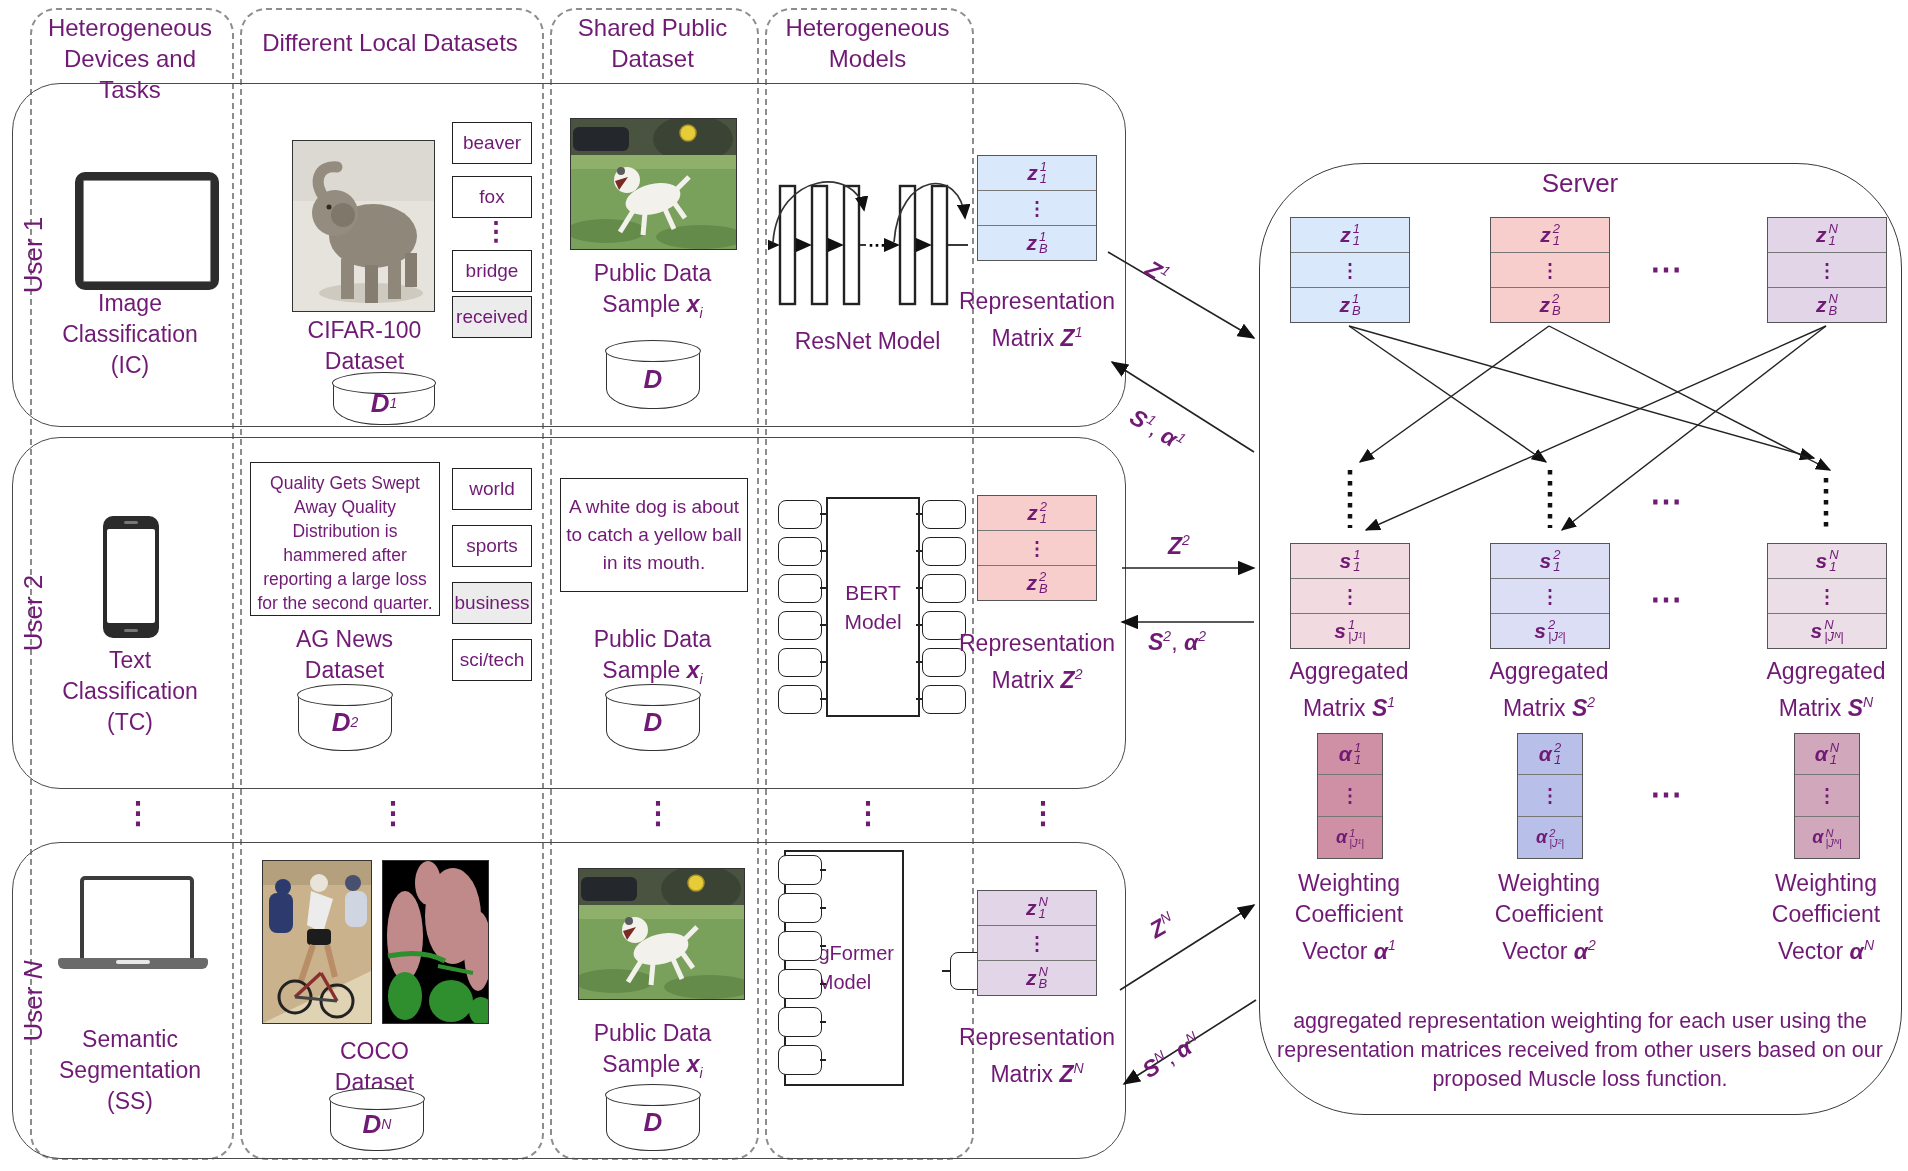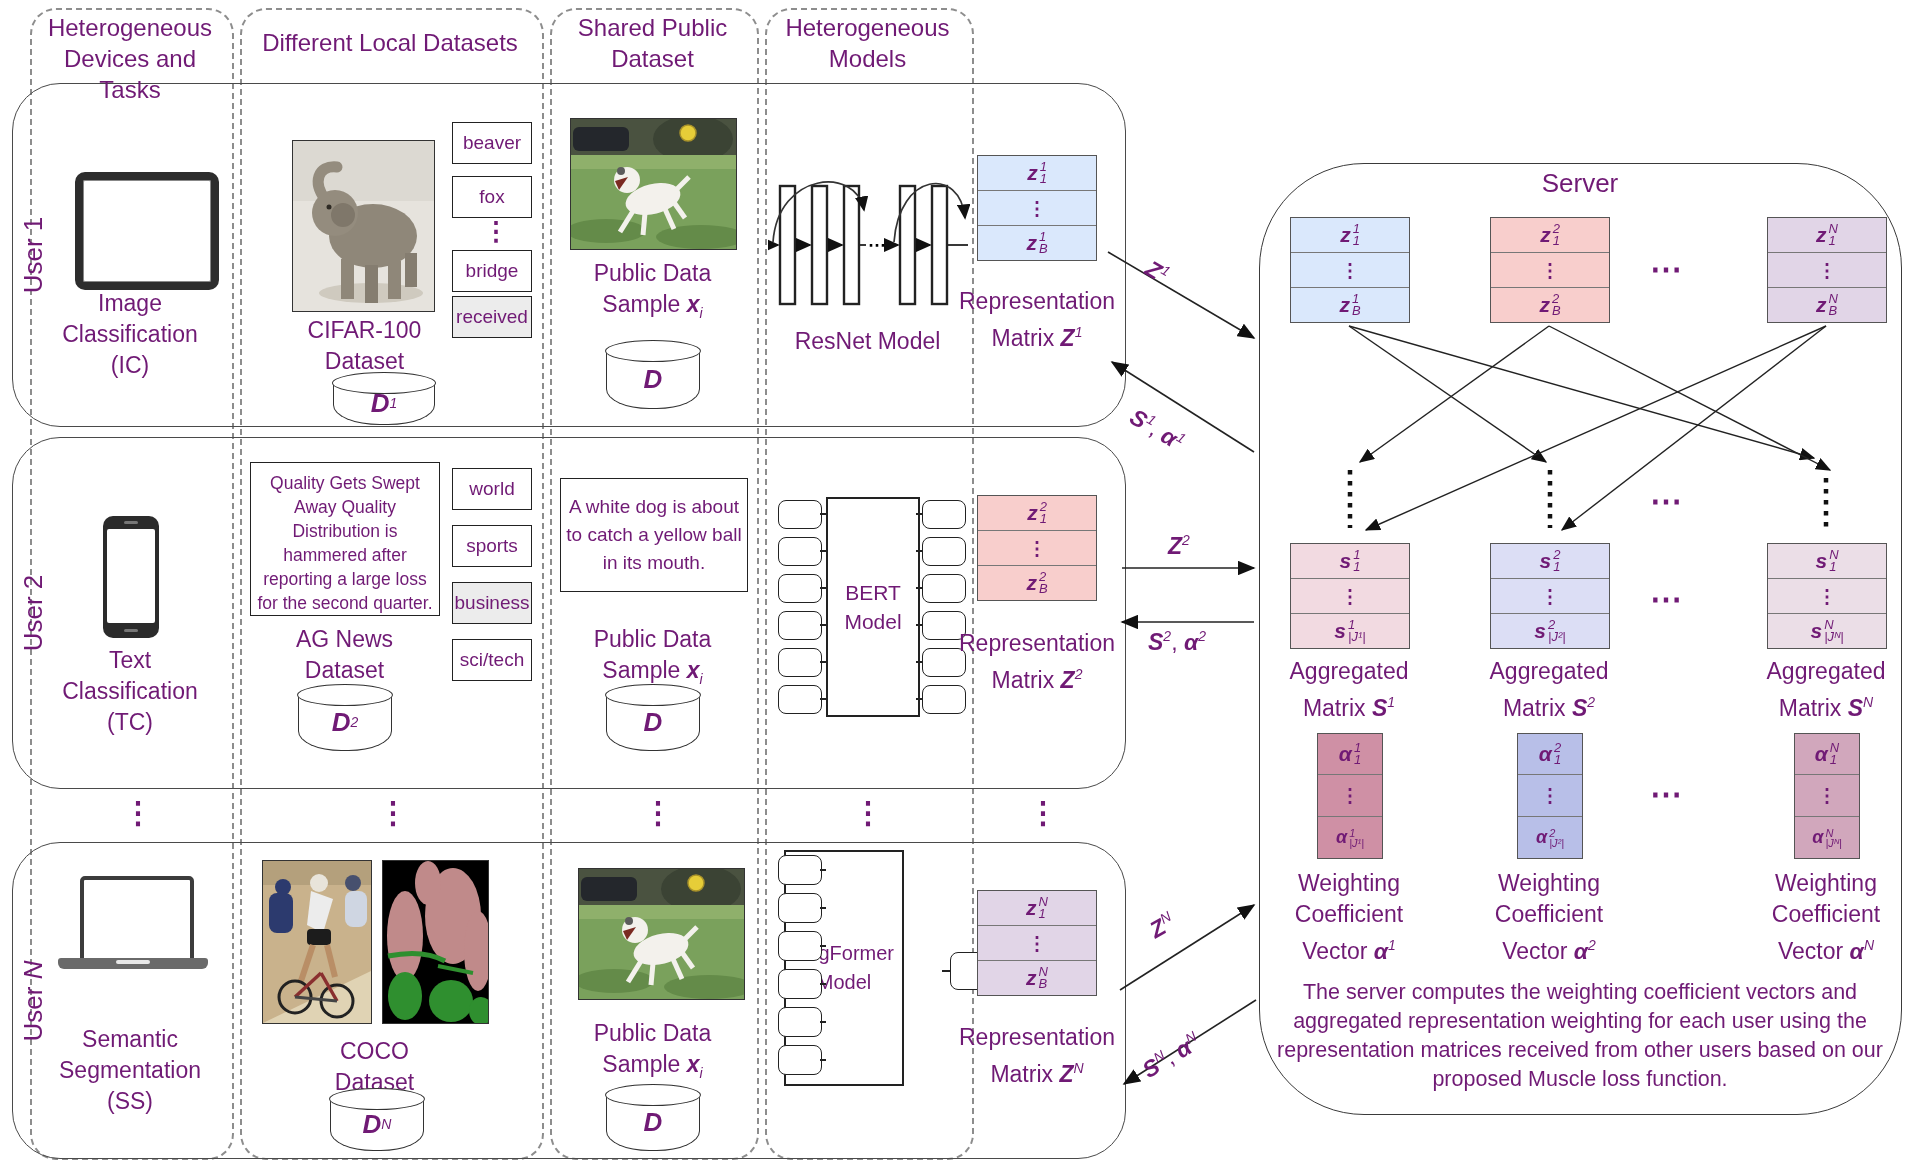--- a/index.html
+++ b/index.html
@@ -663,21 +663,20 @@
     <div>Weighting</div>
     <div>Coefficient</div>
     <div><span>Vector</span> <span class="b">α</span><sup>2</sup></div>
   </div>
   <div class="txt" style="left:1741px;top:868px;width:170px;">
     <div>Weighting</div>
     <div>Coefficient</div>
     <div><span>Vector</span> <span class="b">α</span><sup class="it">N</sup></div>
   </div>
 
-  <div class="note-line" style="left:1260px;top:980px;">The server computes the weighting coefficient vectors and</div>
   <div class="note-line" style="left:1260px;top:1009px;">aggregated representation weighting for each user using the</div>
   <div class="note-line" style="left:1260px;top:1038px;">representation matrices received from other users based on our</div>
   <div class="note-line" style="left:1260px;top:1067px;">proposed Muscle loss function.</div>
 
   <div class="alabel" style="left:1146px;top:258px;transform:rotate(31deg);">
     <span class="b">Z</span><sup>1</sup>
   </div>
   <div class="alabel" style="left:1128px;top:416px;transform:rotate(31deg);">
     <span class="b">S</span><sup>1</sup><span>, </span><span class="b">α</span><sup>1</sup>
   </div>

